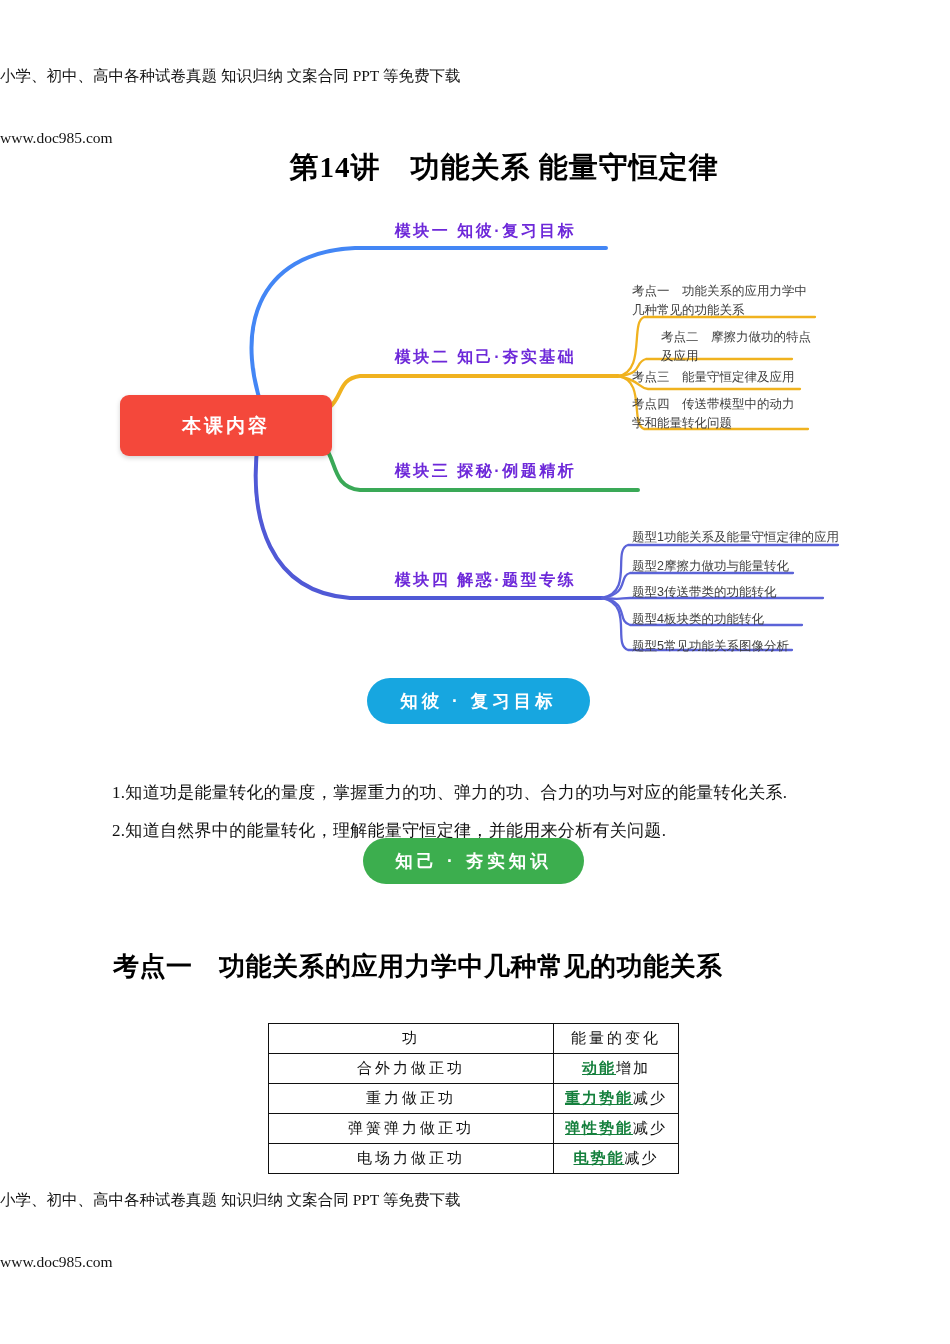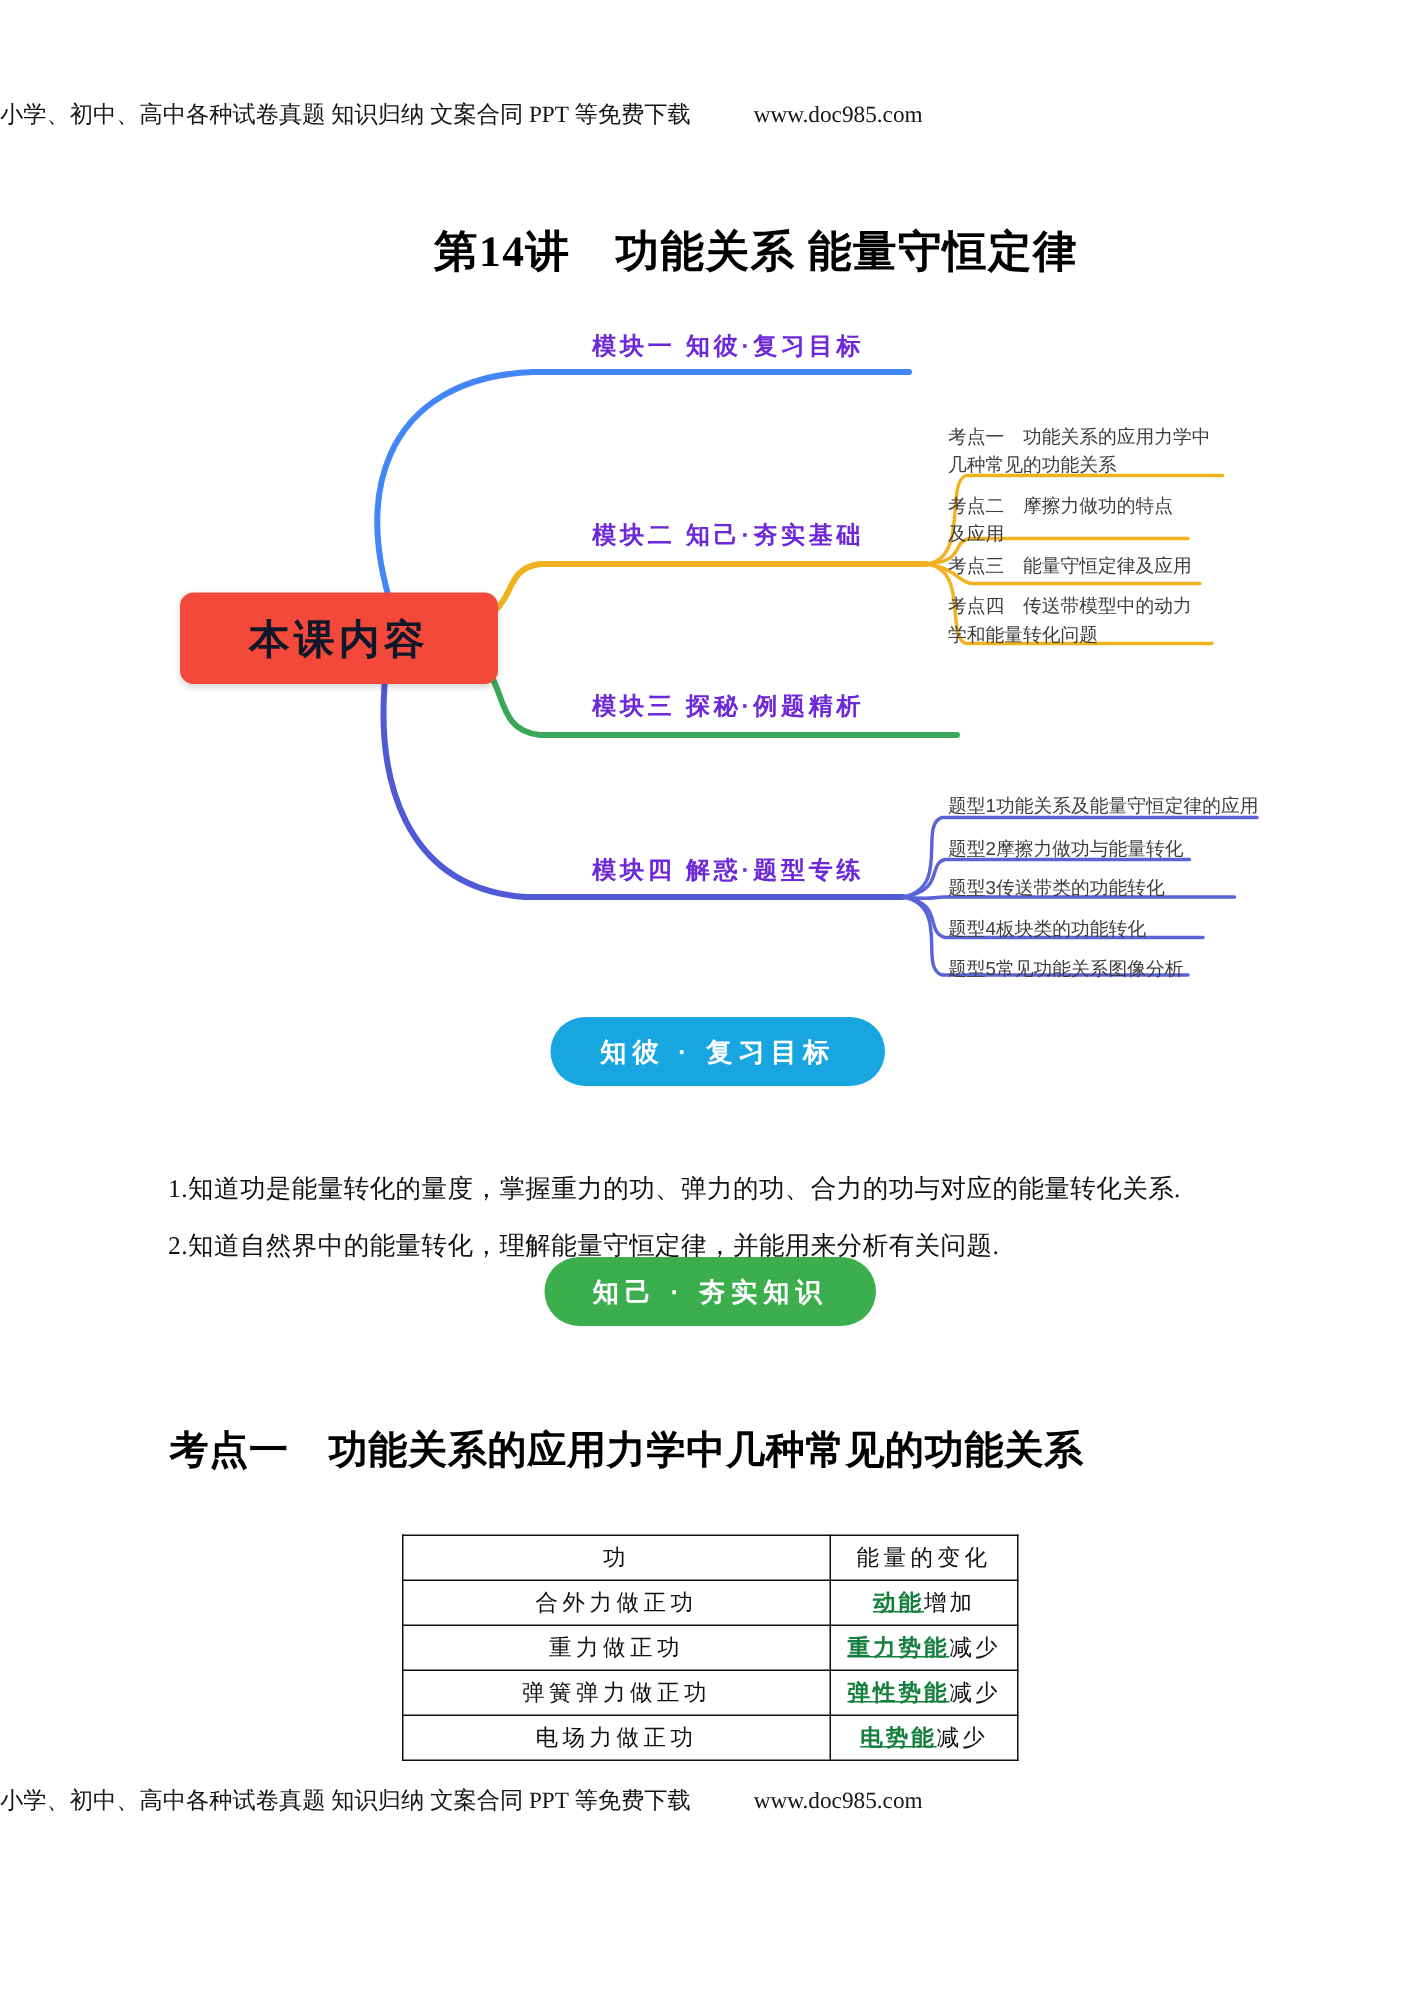--- a/index.html
+++ b/index.html
@@ -5,42 +5,42 @@
   html,body { margin:0; padding:0; background:#ffffff; }
   .page {
     position:relative; width:950px; height:1344px; margin:0 auto;
     background:#ffffff; overflow:hidden;
     font-family:"Liberation Serif", serif; color:#111;
   }
   
   .hf-bar {
     position:absolute; left:0; width:100%;
     display:flex; align-items:baseline; gap:42px;
-    font-size:15.5px; color:#141414; white-space:nowrap;
+    font-size:15.5px; color:#141414; white-space:nowrap;flex-direction:column;
   }
   .hf-top { top:66px; }
   .hf-bottom { top:1190px; }
 
   .doc-title {
     position:absolute; top:148px; left:0; width:100%;
     text-align:center; font-size:29px; font-weight:bold; letter-spacing:1px;
     color:#000;
     padding-left:29px;
   }
 
   
   .mindmap-svg { position:absolute; left:0; top:0; width:950px; height:1344px; }
   .mindmap-svg path { fill:none; stroke-linecap:round; }
 
   .root-node {
     position:absolute; left:120px; top:395px; width:212px; height:61px;
     background:#f4483b; border-radius:9px;
     display:flex; align-items:center; justify-content:center;
-    color:#0f172a; font-family:Liberation Sans, sans-serif;
-    font-size:27px; font-weight:bold; letter-spacing:3px;
+    color:#ffffff; font-family:Liberation Sans, sans-serif;
+    font-size:19px; font-weight:bold; letter-spacing:3px;
     box-shadow:0 2px 5px rgba(0,0,0,0.18);
   }
   .module-label {
     position:absolute; left:348px; width:275px; text-align:center;
     font-family:"Liberation Sans", sans-serif; font-size:16px; font-weight:600;
     letter-spacing:2.5px; color:#6d28d9; white-space:nowrap;
   }
   .child-item {
     position:absolute; left:632px;
     font-family:"Liberation Sans", sans-serif; font-size:12.5px;
@@ -122,21 +122,21 @@
 
   <div class="module-label" style="top:221px;">模块一 知彼·复习目标</div>
   <div class="module-label" style="top:347px;">模块二 知己·夯实基础</div>
   <div class="module-label" style="top:461px;">模块三 探秘·例题精析</div>
   <div class="module-label" style="top:570px;">模块四 解惑·题型专练</div>
 
   <div class="child-item" style="top:282px;">
     <span class="line">考点一　功能关系的应用力学中</span>
     <span class="line">几种常见的功能关系</span>
   </div>
-  <div class="child-item" style="top:328px;">
+  <div class="child-item" style="top:328px;margin-left:29px;">
     <span class="line">考点二　摩擦力做功的特点</span>
     <span class="line">及应用</span>
   </div>
   <div class="child-item" style="top:368px;">
     <span class="line">考点三　能量守恒定律及应用</span>
   </div>
   <div class="child-item" style="top:395px;">
     <span class="line">考点四　传送带模型中的动力</span>
     <span class="line">学和能量转化问题</span>
   </div>

